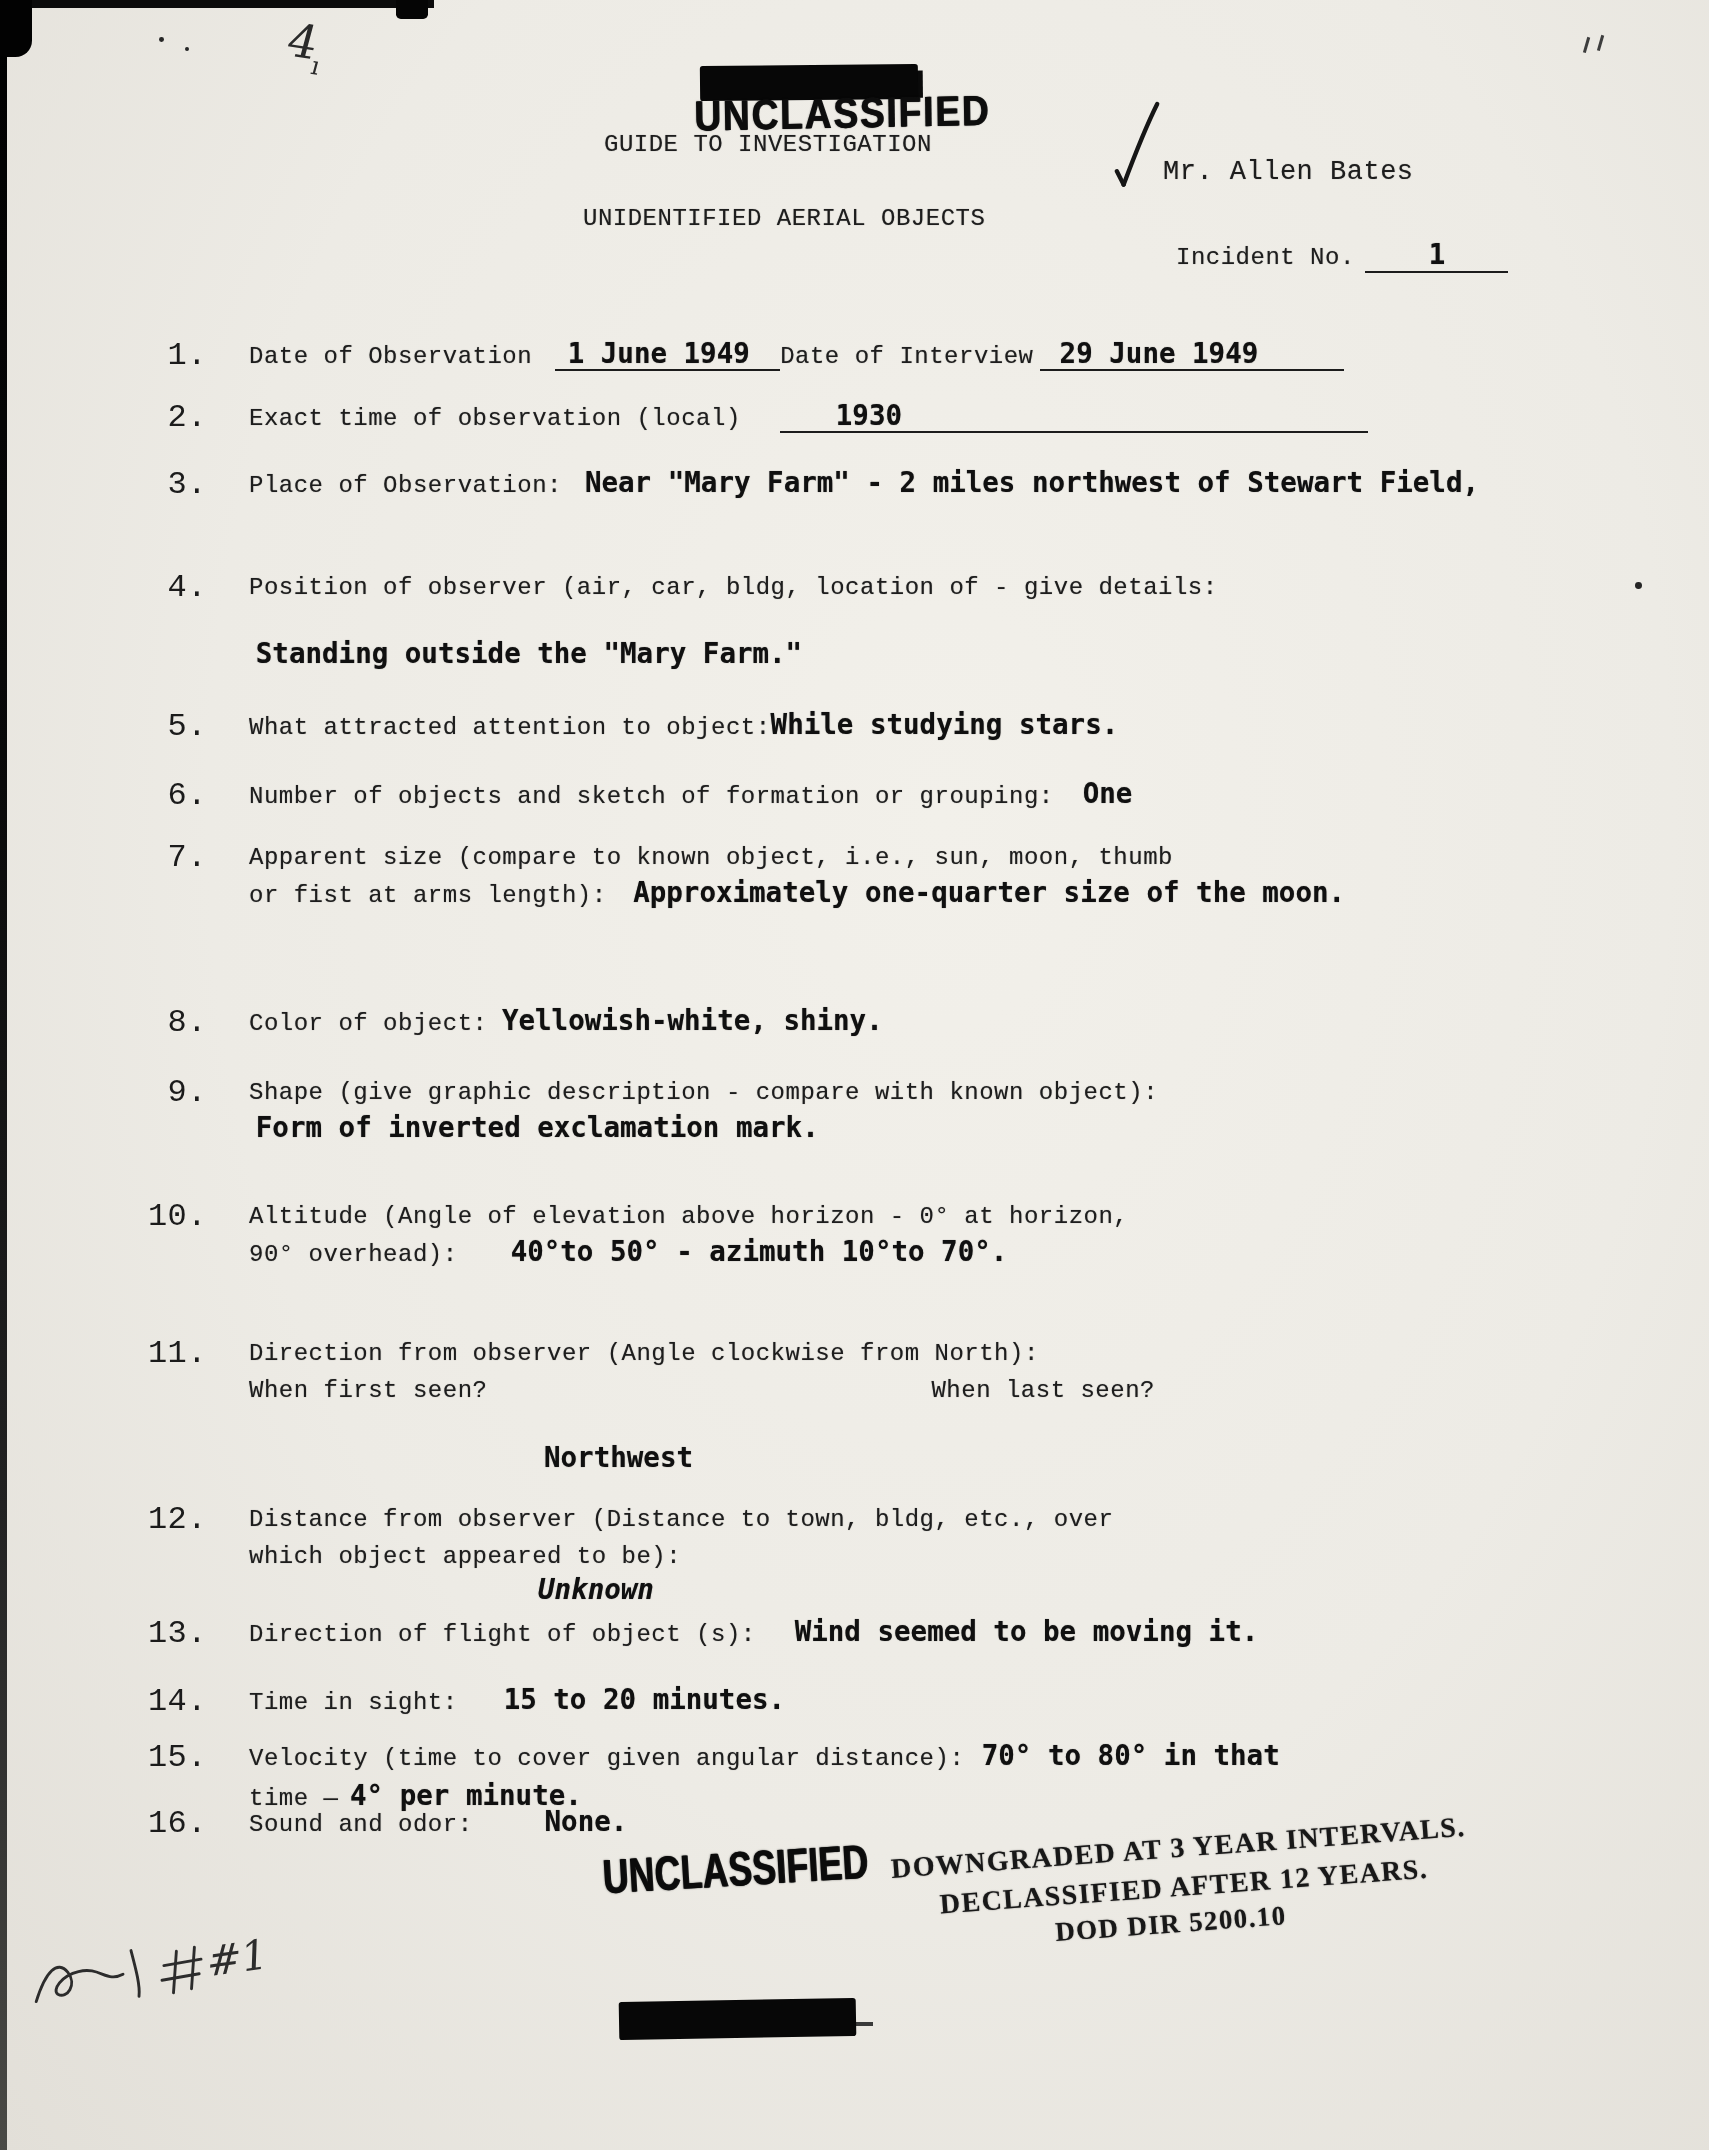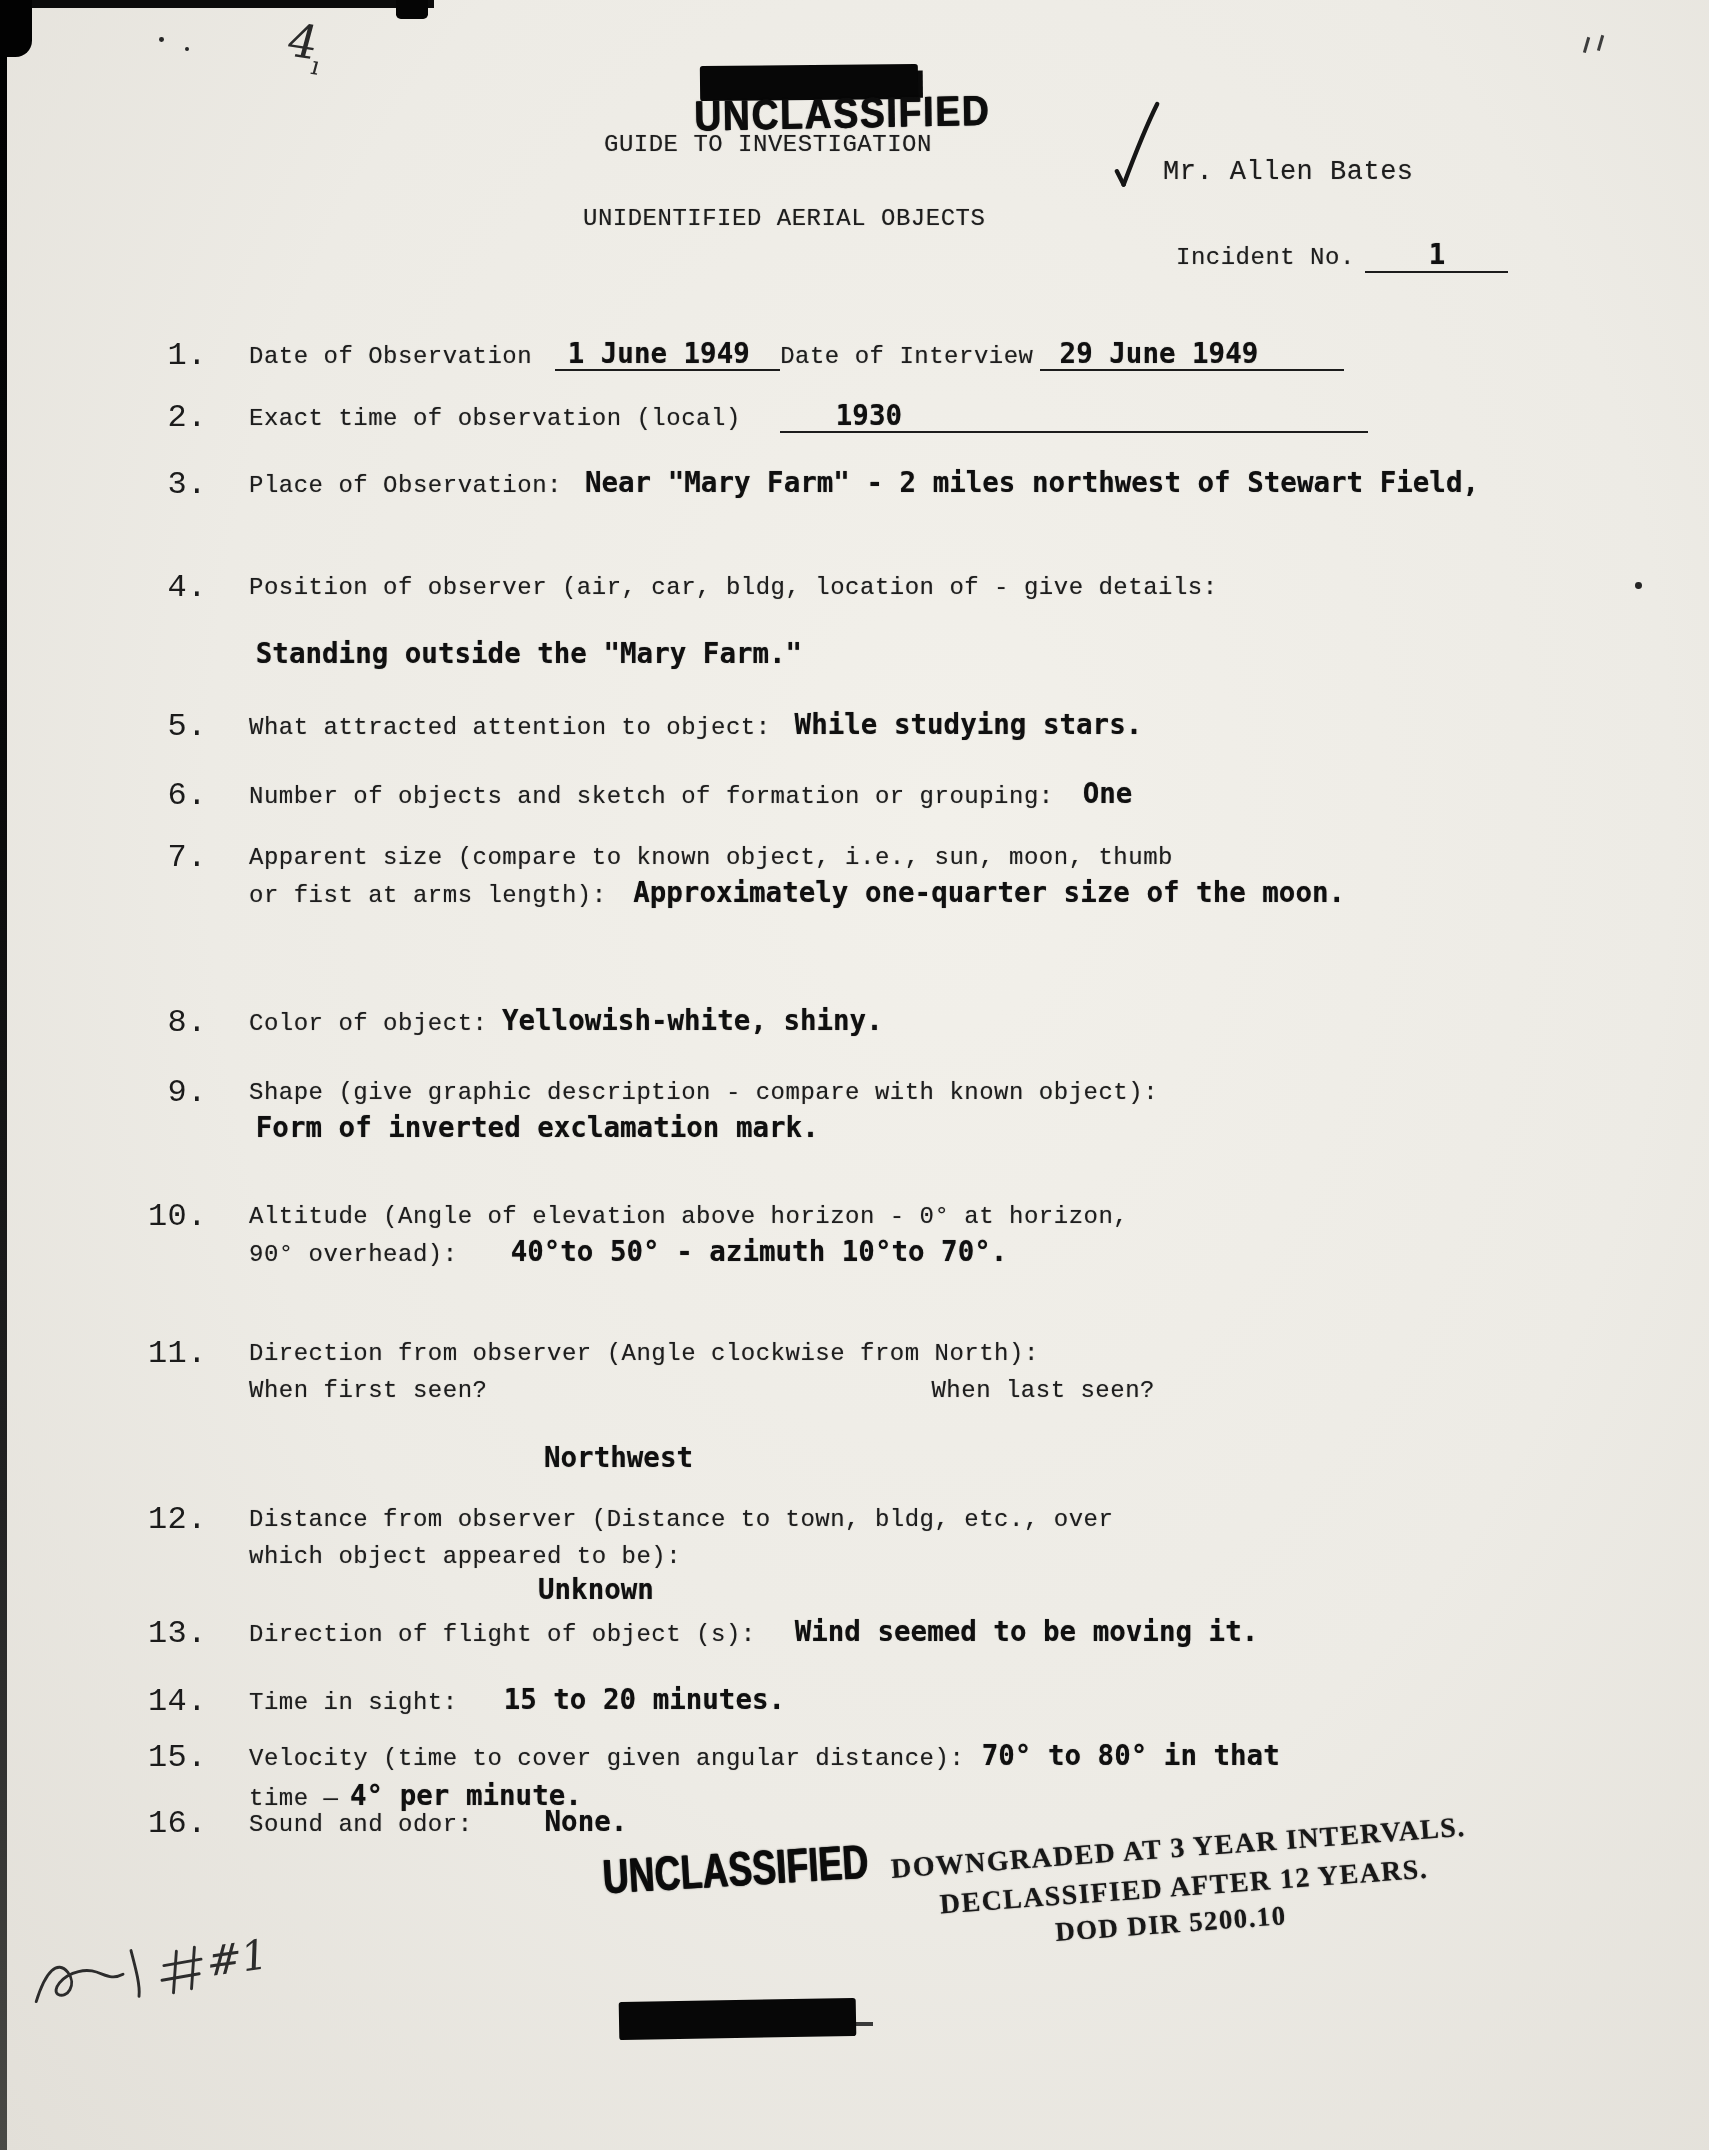--- a/index.html
+++ b/index.html
@@ -122,21 +122,21 @@
 
   <div class="item" style="top:569px">
     <span class="num">4.</span><div class="body">
       <div class="line"><span class="q">Position of observer (air, car, bldg, location of - give details:</span></div>
       <div class="line" style="margin-top:31px;"><span class="a" style="margin-left:6.8px;">Standing outside the "Mary Farm."</span></div>
     </div>
   </div>
 
   <div class="item" style="top:708px">
     <span class="num">5.</span><div class="body"><div class="line">
-      <span class="q">What attracted attention to object:</span><span class="a" style="margin-left:24px;">While studying stars.</span>
+      <span class="q">What attracted attention to object:</span><span class="a" style="">While studying stars.</span>
     </div></div>
   </div>
 
   <div class="item" style="top:777px">
     <span class="num">6.</span><div class="body"><div class="line">
       <span class="q">Number of objects and sketch of formation or grouping:</span><span class="a" style="margin-left:29px;">One</span>
     </div></div>
   </div>
 
   <div class="item" style="top:839px">
@@ -171,21 +171,21 @@
       <div class="line"><span class="q">Direction from observer (Angle clockwise from North):</span></div>
       <div class="line"><span class="q">When first seen?</span><span class="q" style="margin-left:444px;">When last seen?</span></div>
       <div class="line" style="margin-top:32px;"><span class="a" style="margin-left:295px;">Northwest</span></div>
     </div>
   </div>
 
   <div class="item" style="top:1501px">
     <span class="num">12.</span><div class="body">
       <div class="line"><span class="q">Distance from observer (Distance to town, bldg, etc., over</span></div>
       <div class="line"><span class="q">which object appeared to be):</span></div>
-      <div class="line" style="line-height:29px;"><span class="a" style="margin-left:289px;">Unknown</span></div>
+      <div class="line" style="line-height:29px;"><span class="a" style="margin-left:289px;font-style:italic;">Unknown</span></div>
     </div>
   </div>
 
   <div class="item" style="top:1615px">
     <span class="num">13.</span><div class="body"><div class="line">
       <span class="q">Direction of flight of object (s):</span><span class="a" style="margin-left:39px;">Wind seemed to be moving it.</span>
     </div></div>
   </div>
 
   <div class="item" style="top:1683px">

